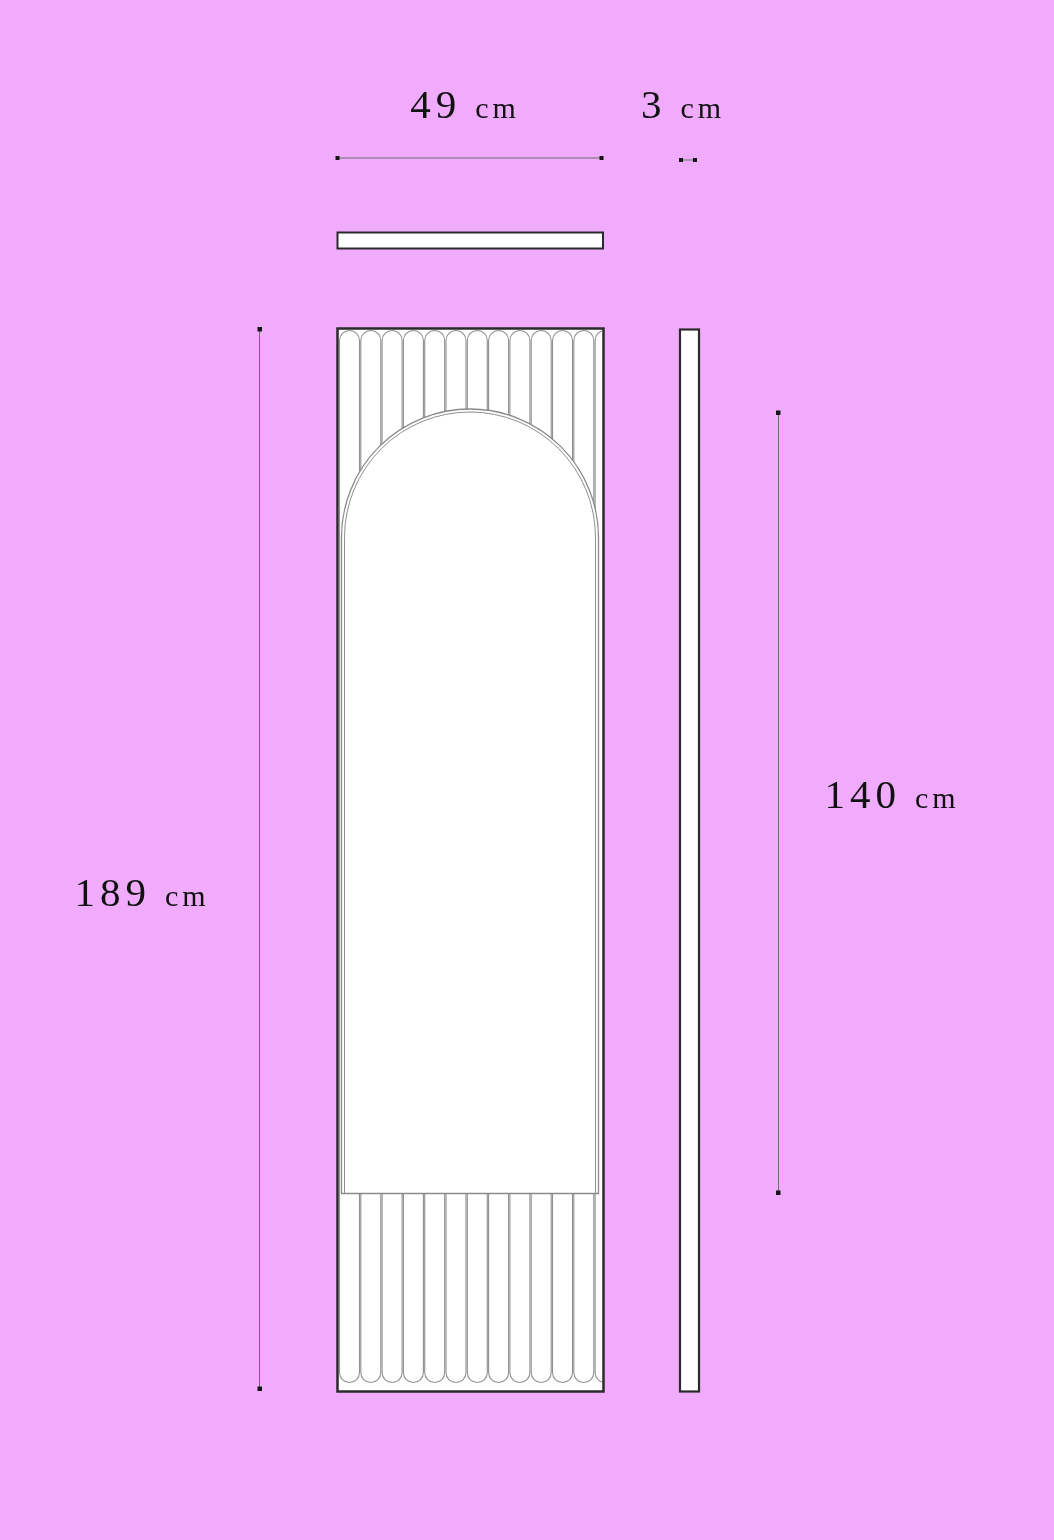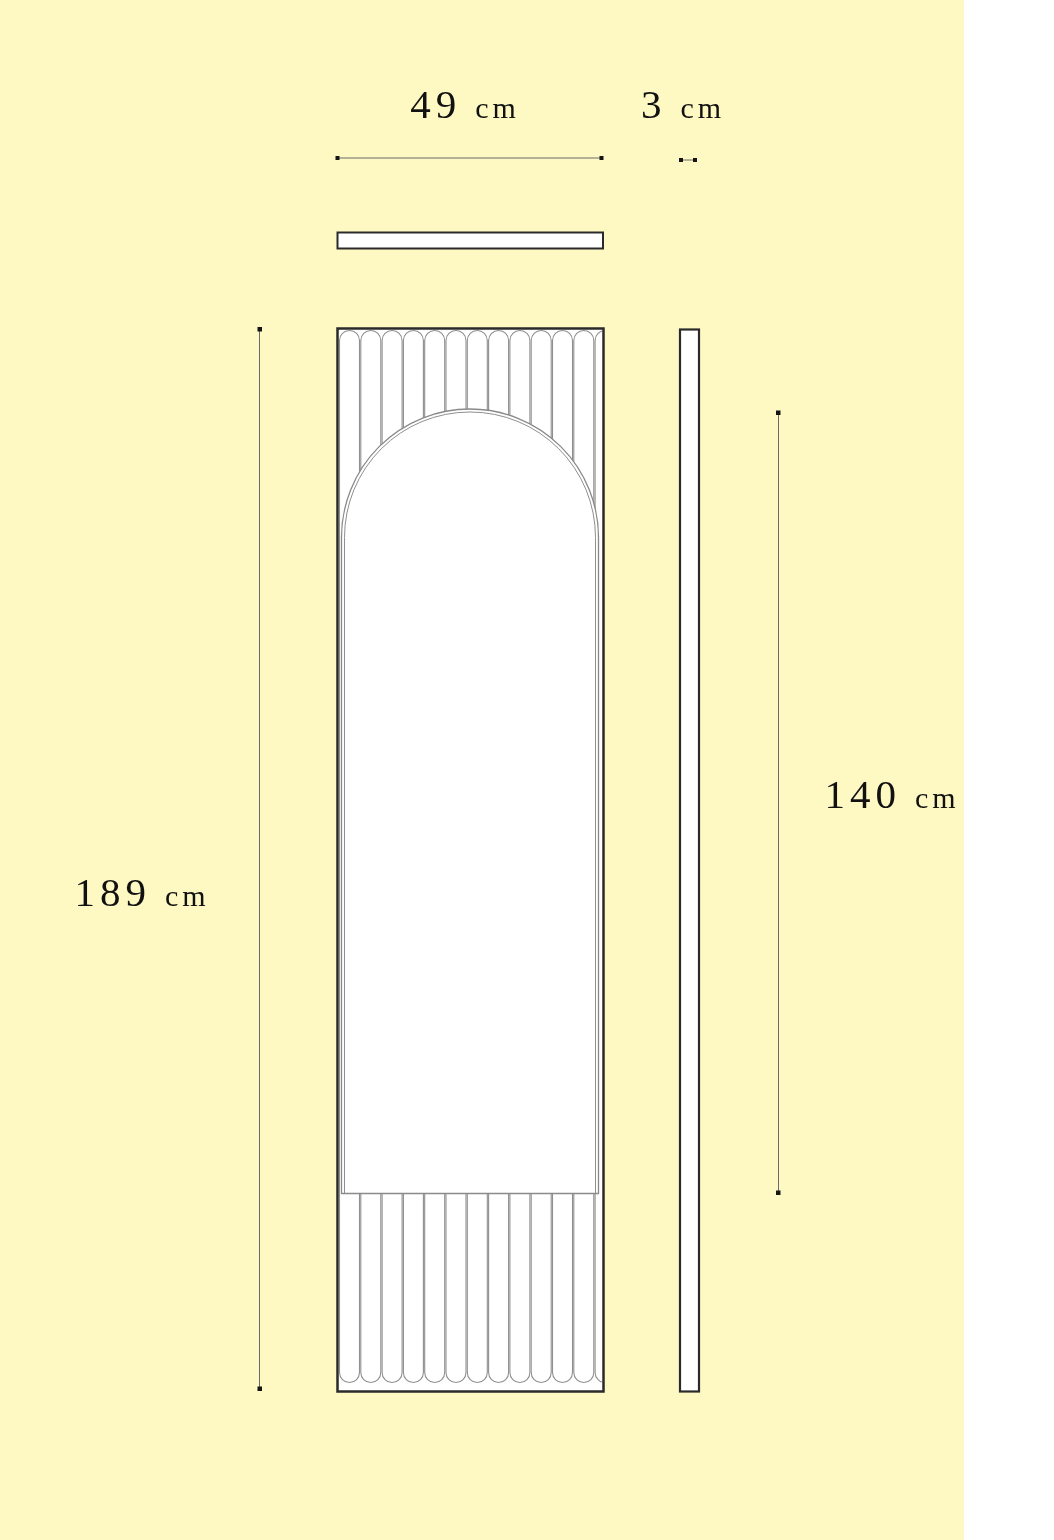--- a/index.html
+++ b/index.html
@@ -2,23 +2,23 @@
 <html><head>
 <meta charset="utf-8">
 <style>
   html, body {
     margin: 0;
     padding: 0;
     background: #ffffff;
   }
   .canvas {
     position: relative;
-    width: 964px;
+    width: 1054px;
     height: 1540px;
-    background: #fef9c3;
+    background: #f0abfc;
     overflow: hidden;
   }
   svg { display: block; }
 
   
   .outline-dark   { stroke: #2a2a2a; fill: #ffffff; }
   .outline-dark-nf{ stroke: #2a2a2a; fill: none; }
   .detail-gray    { stroke: #8f8f8f; fill: none; }
   .detail-gray-f  { stroke: #8a8a8a; fill: #ffffff; }
   .dim-line       { stroke: #6b6b6b; stroke-width: 1; fill: none; }

